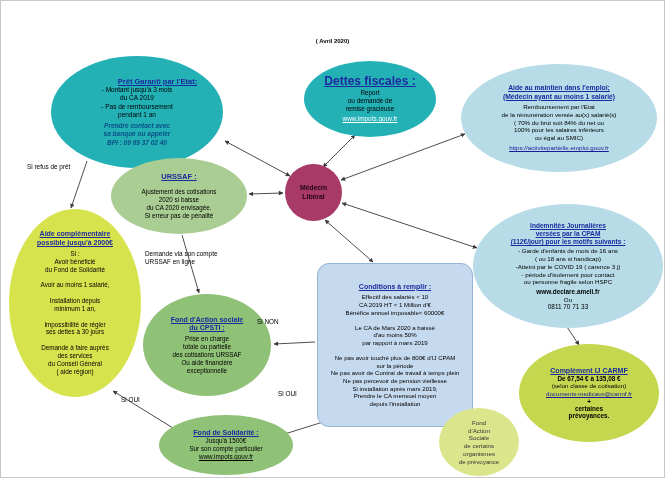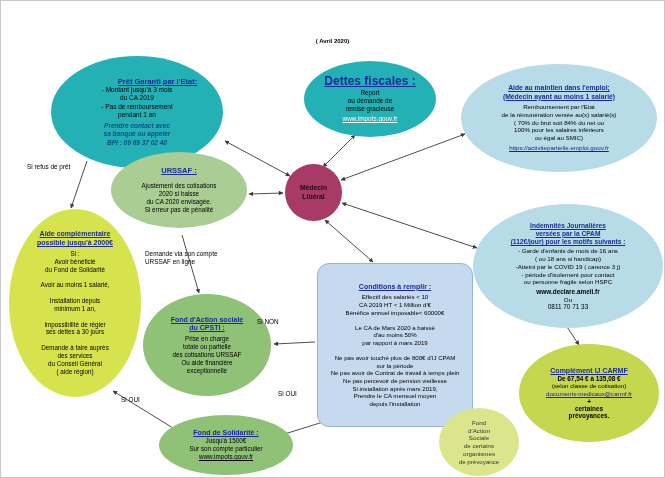--- a/index.html
+++ b/index.html
@@ -19,21 +19,21 @@
   #pret .b{font-size:6.5px;}
   #pret .action{font-size:6.5px;font-weight:bold;font-style:italic;color:var(--action-blue);white-space:pre-line;line-height:1.3;margin-top:3px;}
   #dettes{left:303px;top:60px;width:132px;height:76px;background:var(--teal);}
   #dettes .h{font-size:12px;}
   #dettes .b{font-size:6.4px;}
   #dettes .link{font-size:6.4px;color:#fff;margin-top:2px;}
   #maintien{left:460px;top:63px;width:196px;height:108px;background:var(--pale-cyan);}
   #maintien .h{font-size:6.8px;}
   #maintien .b{font-size:6.2px;margin-top:2px;}
   #maintien .link{font-size:6.2px;color:#1a1a99;margin-top:2px;}
-  #urssaf{left:110px;top:151px;width:136px;height:76px;background:var(--sage);gap:6px;}
+  #urssaf{left:110px;top:157px;width:136px;height:76px;background:var(--sage);gap:6px;}
   #urssaf .h{font-size:7.5px;}
   #urssaf .b{font-size:6.3px;margin-top:1px;}
   #medecin{left:284px;top:163px;width:57px;height:57px;background:var(--magenta);}
   #medecin .b{font-size:6.8px;font-weight:bold;color:#240612;}
   #indemnites{left:472px;top:203px;width:190px;height:124px;background:var(--pale-cyan);}
   #indemnites .h{font-size:6.6px;}
   #indemnites .b{font-size:6.2px;margin-top:1px;}
   #indemnites .link{font-size:6.4px;font-weight:bold;color:#000;text-decoration:none;margin-top:2px;}
   #indemnites .ou{font-size:6.2px;color:#000;}
   #indemnites .phone{font-size:6.4px;color:#000;}

